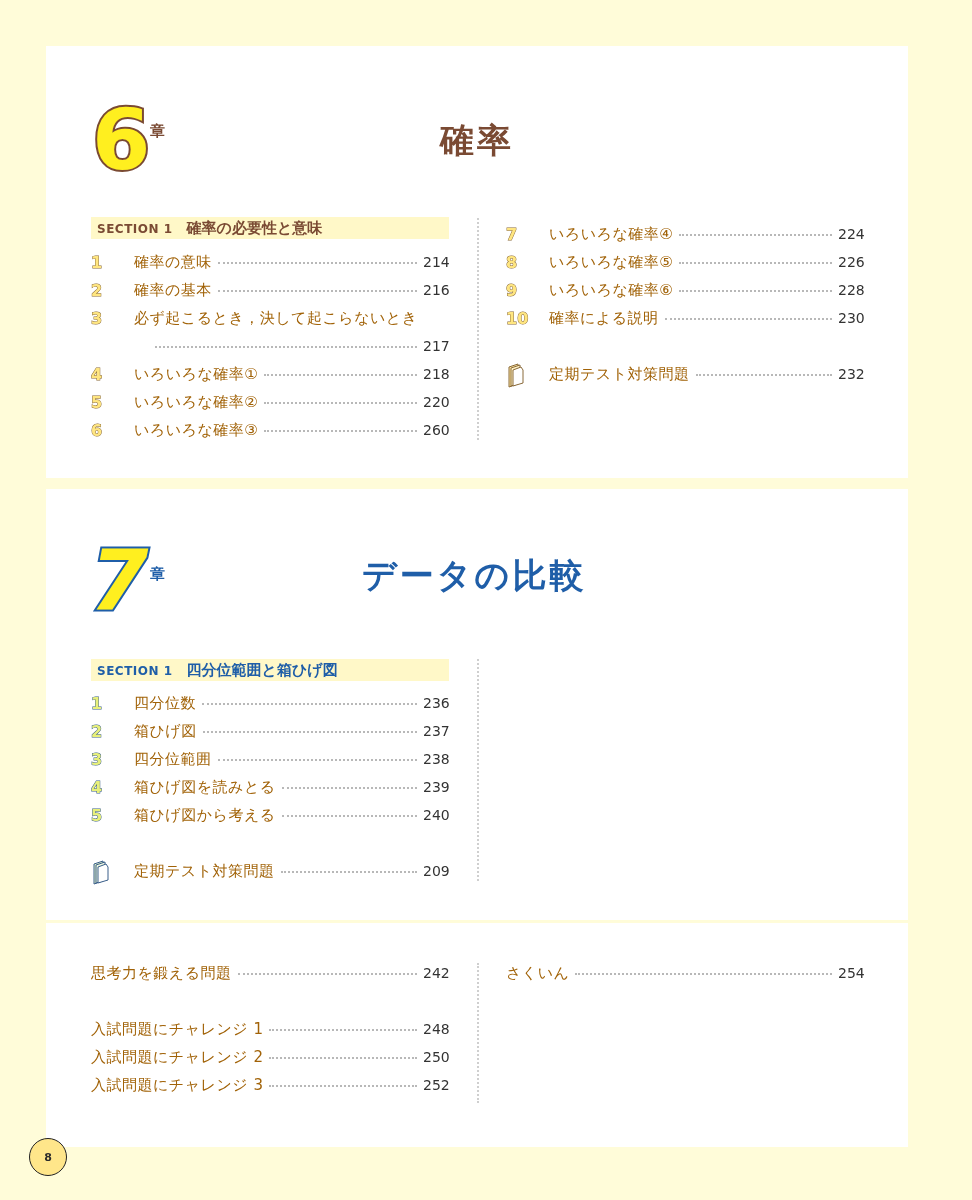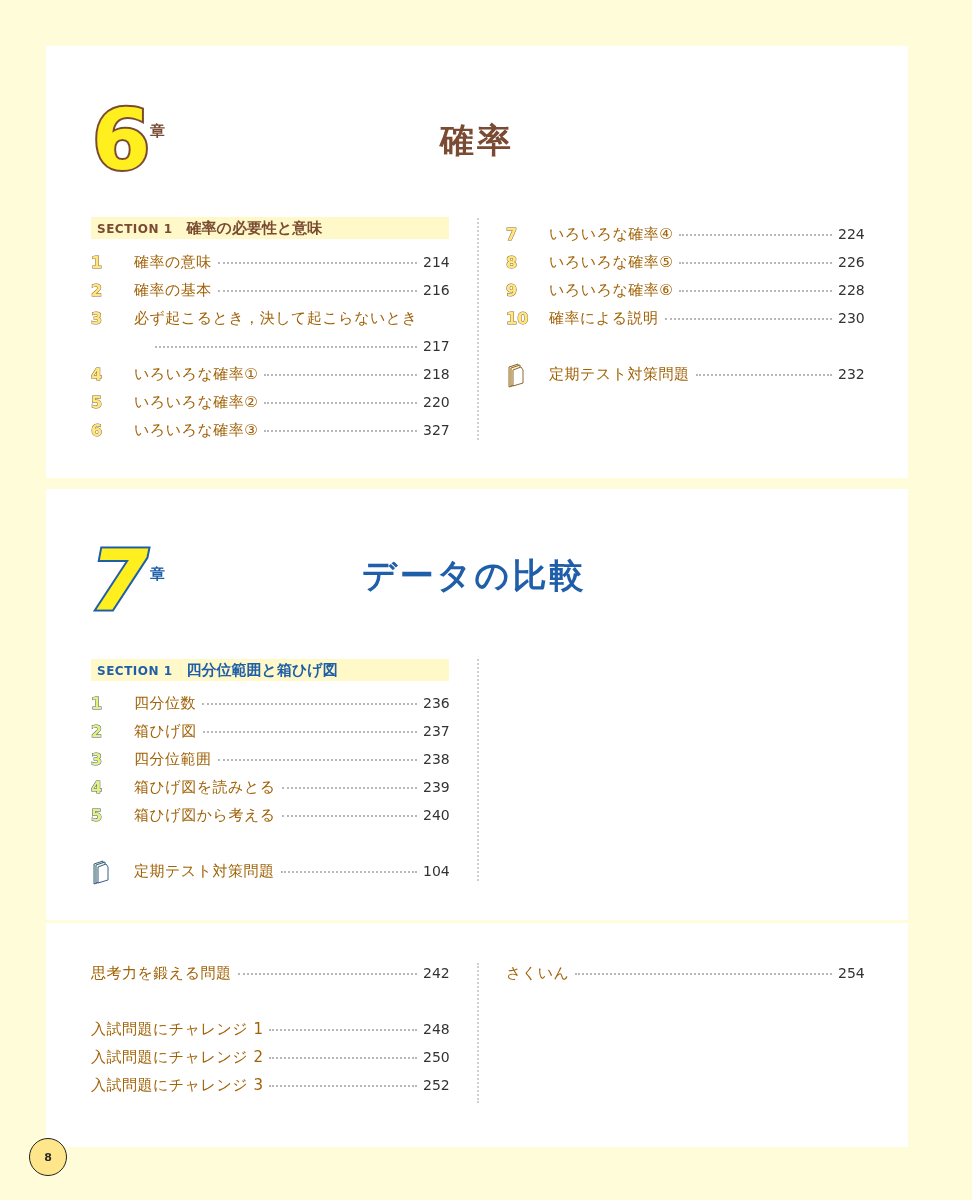--- a/index.html
+++ b/index.html
@@ -170,21 +170,21 @@
     <div class="row">
       <span class="num bnum">5</span>
       <span class="label">いろいろな確率②</span>
       <span class="dots"></span>
       <span class="page">220</span>
     </div>
     <div class="row">
       <span class="num bnum">6</span>
       <span class="label">いろいろな確率③</span>
       <span class="dots"></span>
-      <span class="page">327</span>
+      <span class="page">260</span>
     </div>
   </div>
 
   <div class="vsep" style="left:431px;top:172px;height:222px;"></div>
 
   <div class="col" style="left:460px;top:174px;">
     <div class="row">
       <span class="num bnum">7</span>
       <span class="label">いろいろな確率④</span>
       <span class="dots"></span>
@@ -268,21 +268,21 @@
     <div class="row">
       <span class="book-icon">
         <svg width="20" height="26" viewBox="0 0 20 26">
           <path d="M3 5 L12 2 L12 22 L3 25 Z" fill="#dff0c8" stroke="#3a5f8a" stroke-width="1"></path>
           <path d="M5 6 L14 3 L14 21 L5 24 Z" fill="#eef7df" stroke="#3a5f8a" stroke-width="1"></path>
           <path d="M7 8 L15 5 L17 8 L17 21 L7 24 Z" fill="#fff" stroke="#3a5f8a" stroke-width="1"></path>
         </svg>
       </span>
       <span class="label">定期テスト対策問題</span>
       <span class="dots"></span>
-      <span class="page">104</span>
+      <span class="page">209</span>
     </div>
   </div>
 
   <div class="vsep" style="left:431px;top:170px;height:222px;"></div>
 </div>
 
 <div class="panel" id="p8">
   <div class="col" style="left:45px;top:36px;">
     <div class="row">
       <span class="label">思考力を鍛える問題</span>

